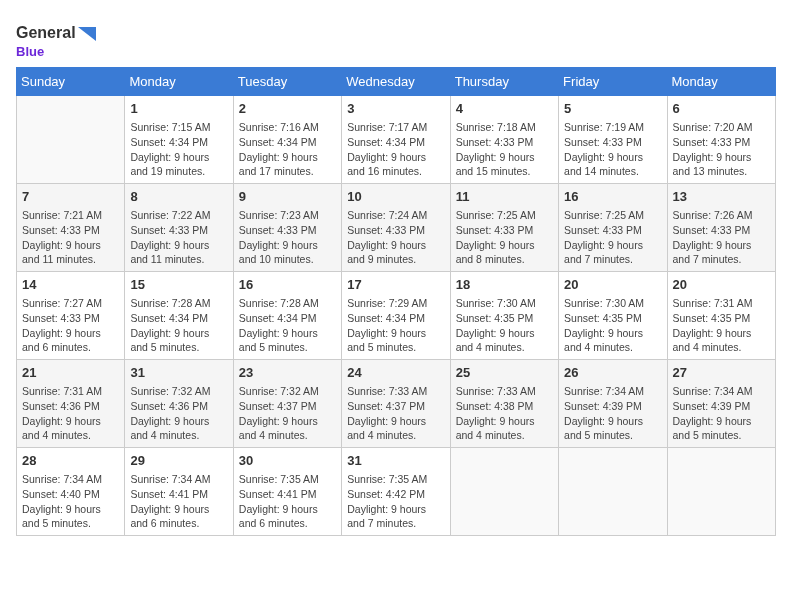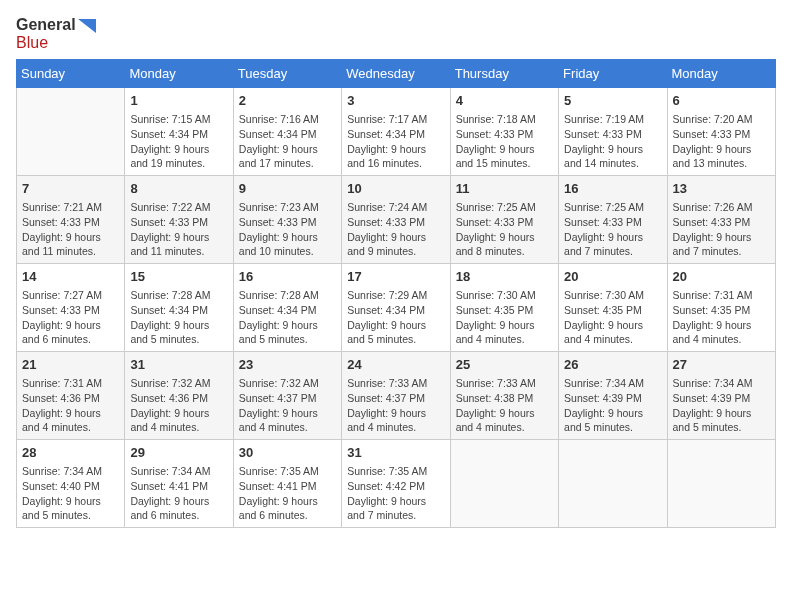--- a/index.html
+++ b/index.html
@@ -13,20 +13,21 @@
     .header-area {
       display: flex;
       align-items: flex-start;
       justify-content: space-between;
       margin-bottom: 8px;
     }
     .logo {
       display: flex;
       align-items: flex-end;
       gap: 4px;
+      margin-top: 8px;
     }
     .title-area {
       text-align: right;
     }
     .month-title {
       font-size: 36px;
       font-weight: bold;
       color: #333;
     }
     .location-title {
@@ -81,21 +82,21 @@
   </style>
 </head>
 <body>
 
 <div class="header-area">
   <div class="logo">
   <div style="line-height:1.1;">
     <span style="font-size:16px;font-weight:bold;color:#333;">General</span><svg style="display:inline;vertical-align:middle;margin-left:2px;" width="18" height="14" viewBox="0 0 18 14">
           <polygon points="0,0 18,0 18,14" fill="#3a7bd5"></polygon>
         </svg>
-    <br><span style="font-size:16px;font-weight:normal;color:#b91c1c;">Blue</span>
+    <br><span style="font-size:13px;font-weight:bold;color:#6d28d9;">Blue</span>
   </div>
 </div>
   <div class="title-area">
     <div class="month-title"></div>
     <div class="location-title"></div>
   </div>
 </div>
 
 <table>
   <thead>

